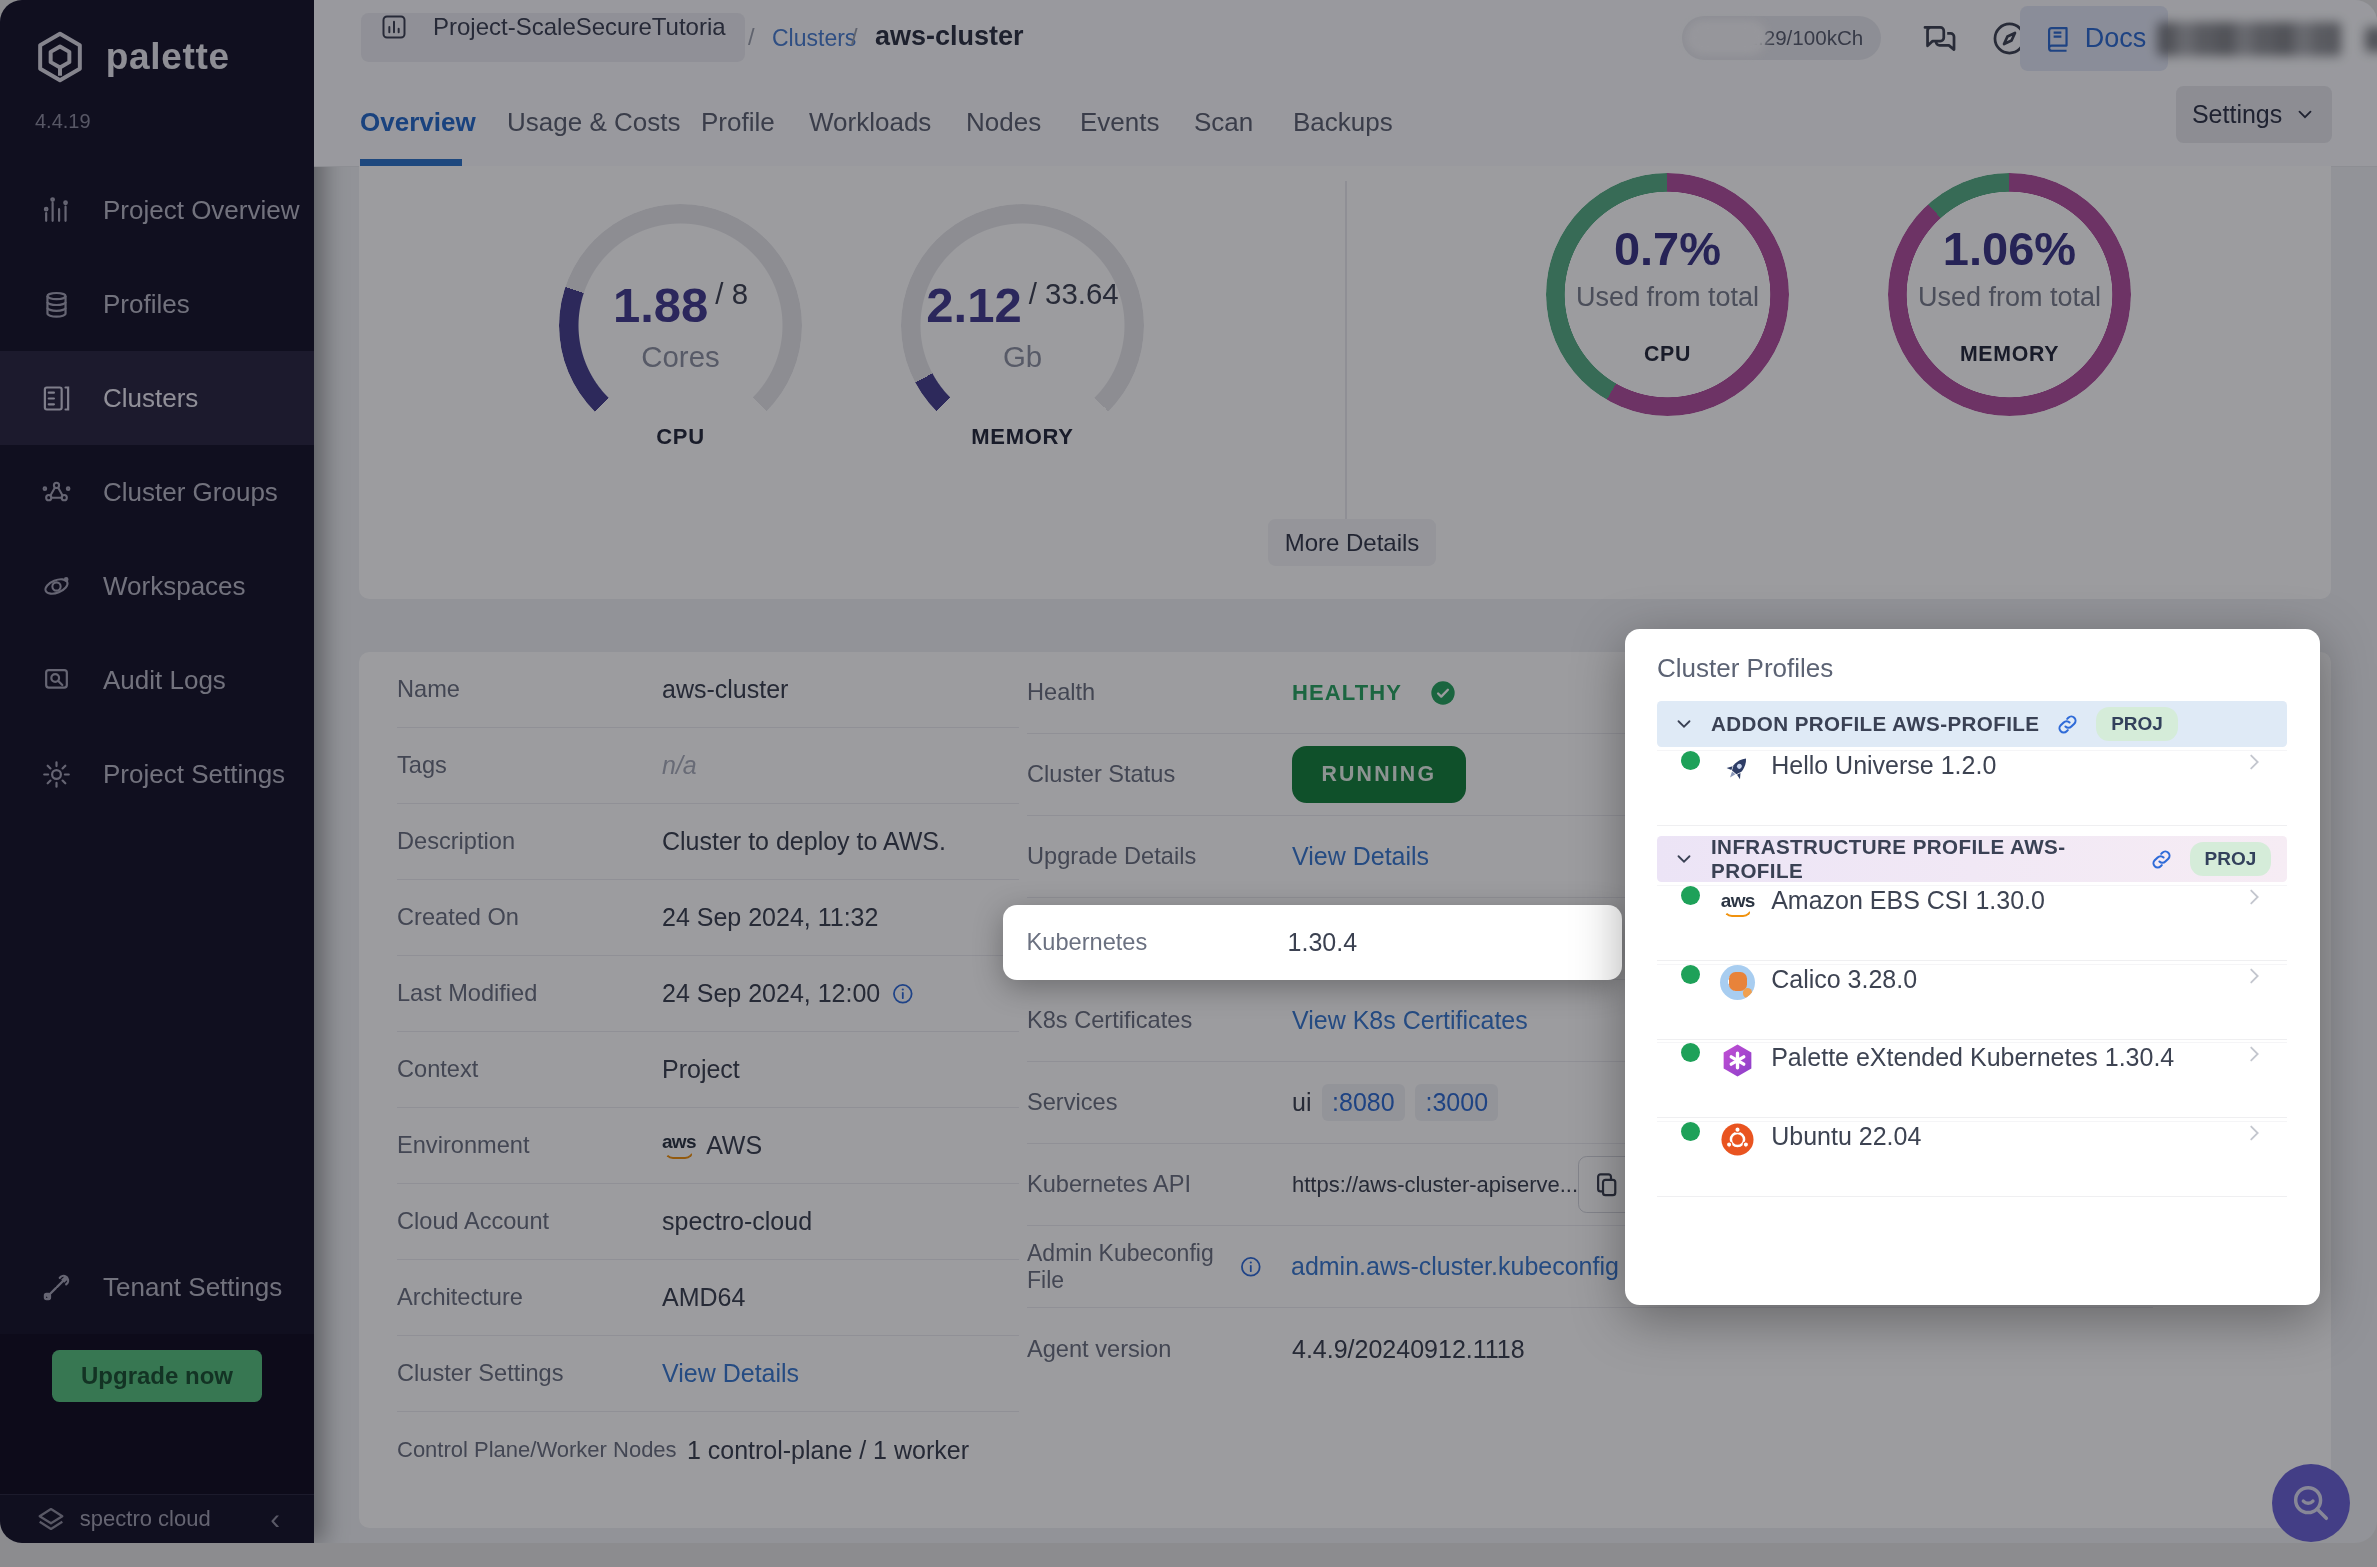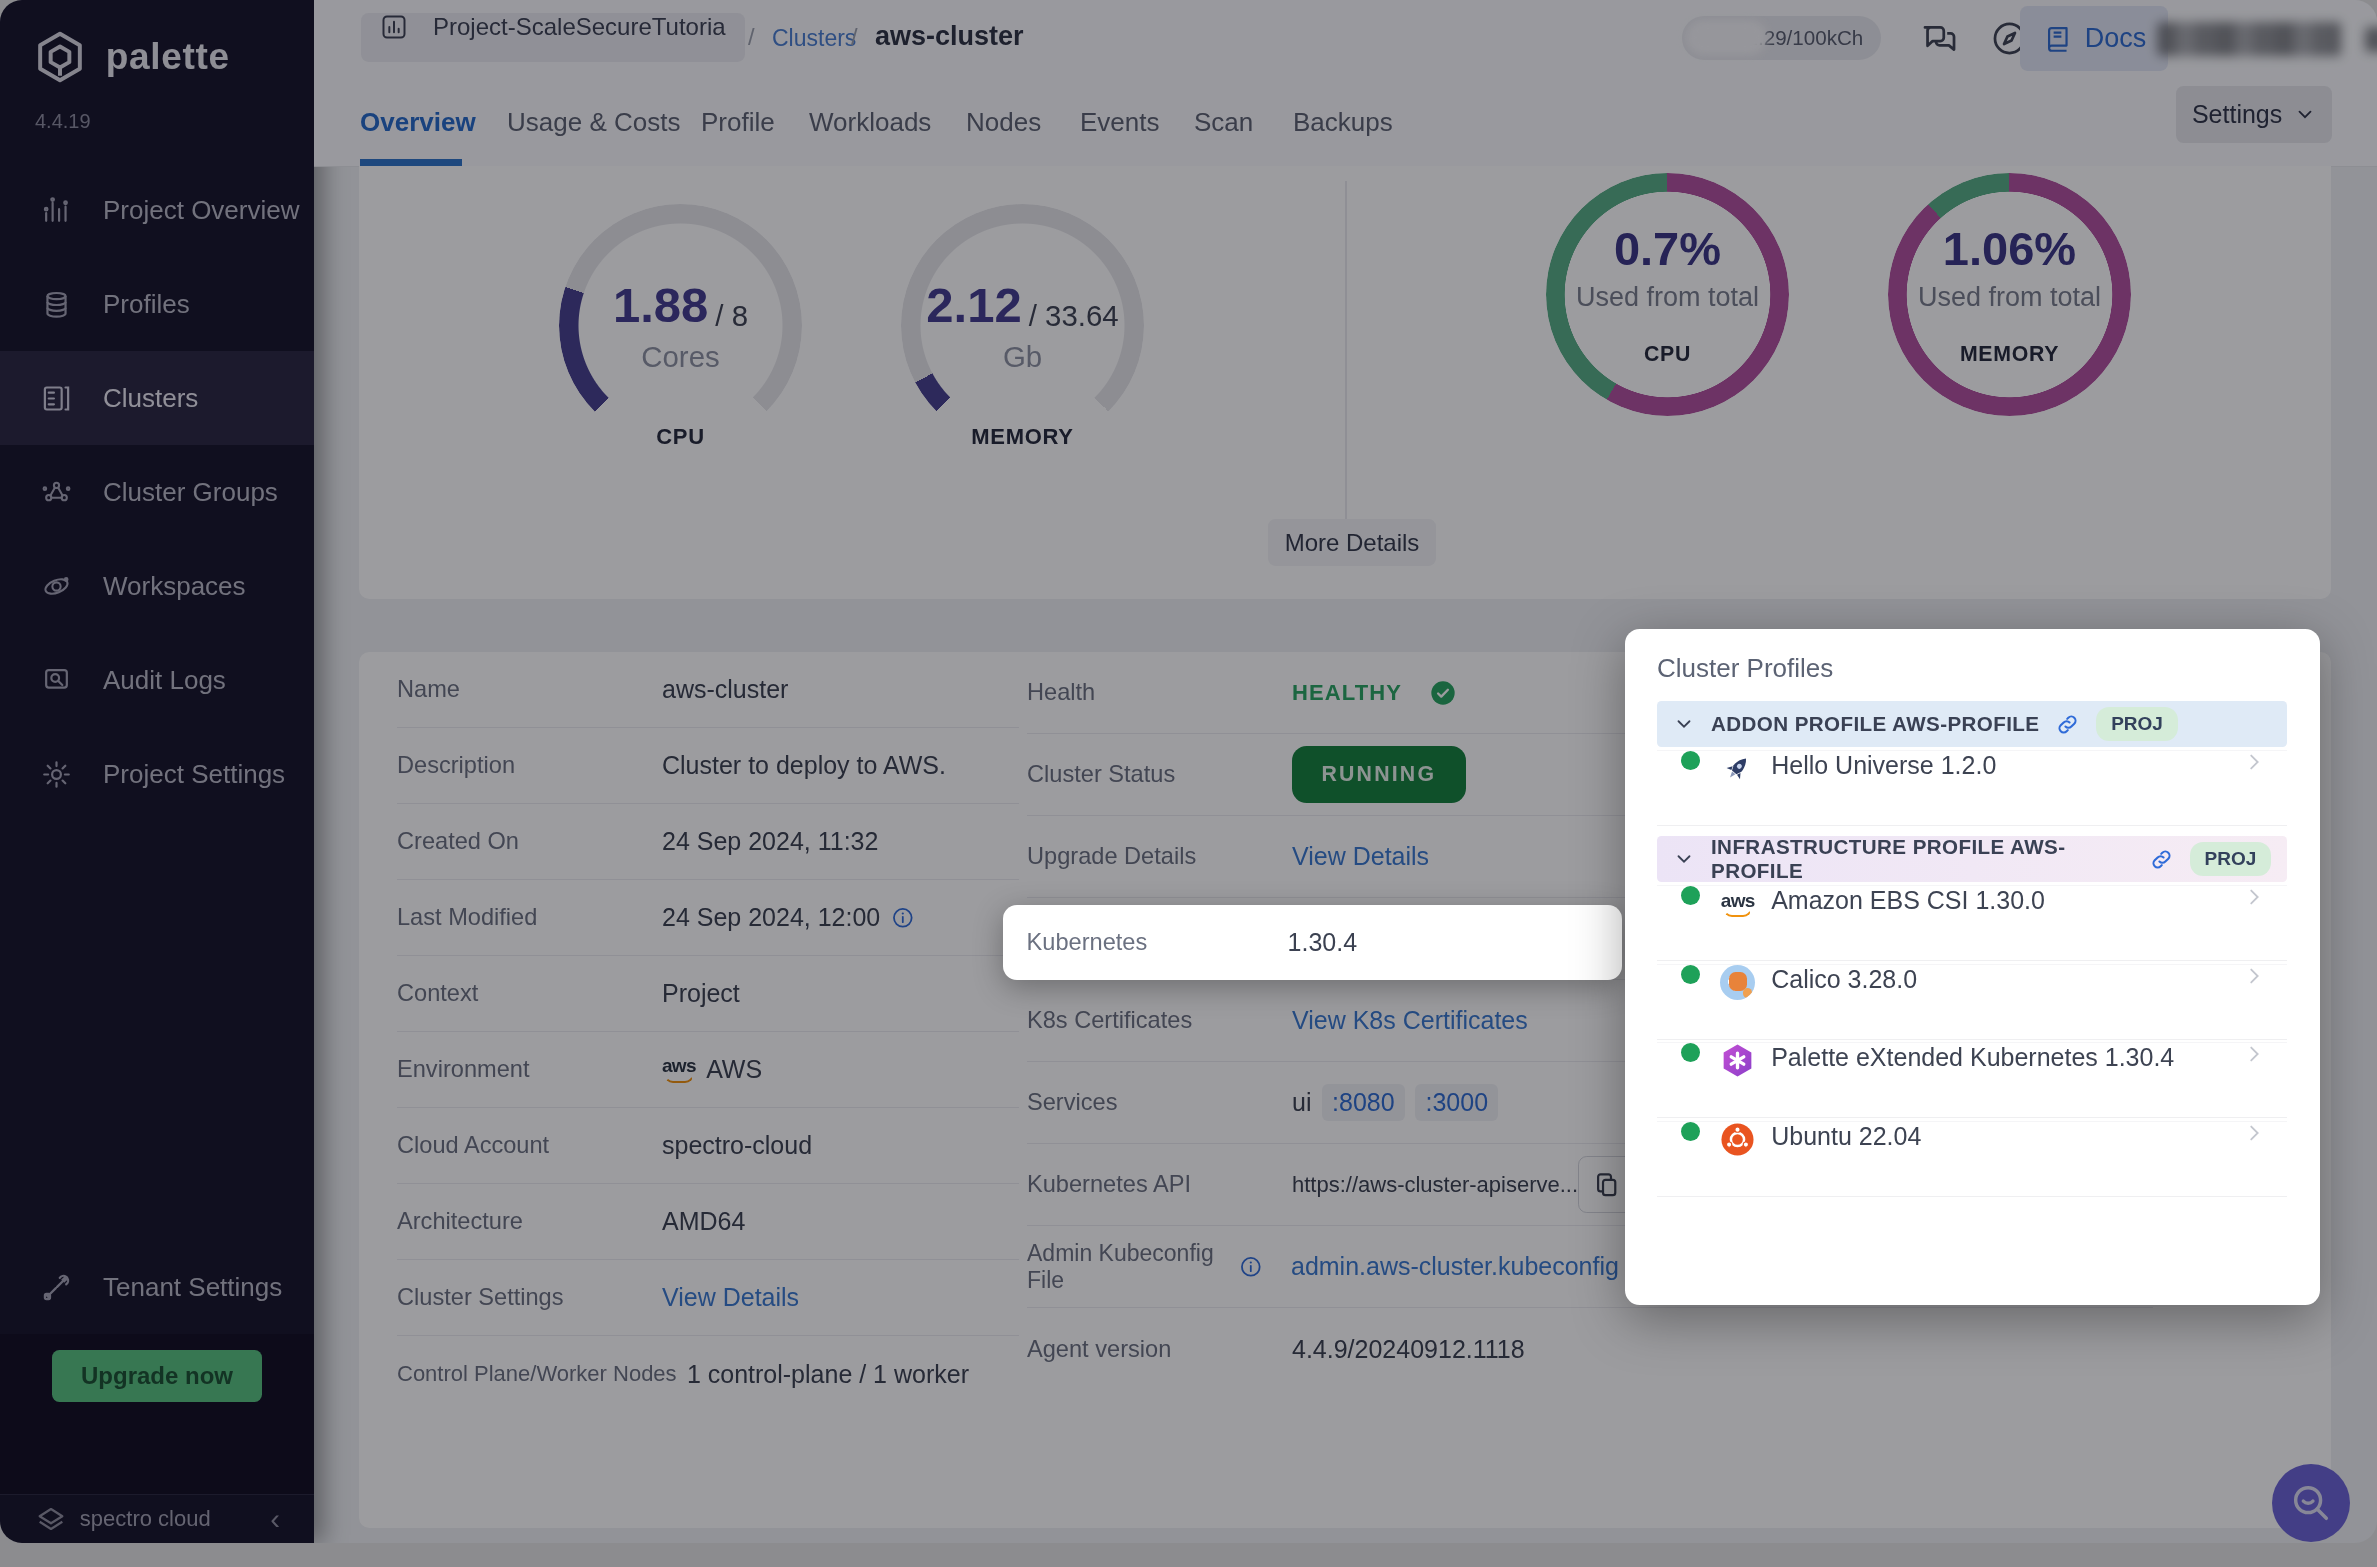--- a/index.html
+++ b/index.html
@@ -74,21 +74,21 @@
   .card{position:absolute;background:#fff;border-radius:10.3px;}
   .card-usage{left:359px;top:166px;width:1972px;height:433px;border-radius:0 0 10.3px 10.3px;}
   .vdivider{position:absolute;left:986px;top:14.7px;width:1.5px;height:346px;background:#e9eaee;}
   .gauge{position:absolute;width:243px;height:243px;}
   .gauge-ring{position:absolute;inset:0;border-radius:50%;
     background:conic-gradient(from 225deg,#46408e 0 calc(var(--frac,0)*270deg),
                #e6e6ea calc(var(--frac,0)*270deg) 270deg,transparent 270deg 360deg);
     -webkit-mask:radial-gradient(closest-side,transparent calc(100% - 20px),#000 calc(100% - 19px));
     mask:radial-gradient(closest-side,transparent calc(100% - 20px),#000 calc(100% - 19px));}
   .g-center{position:absolute;inset:0;display:flex;flex-direction:column;align-items:center;justify-content:center;}
-  .g-valrow{display:flex;align-items:flex-end;gap:7px;}
+  .g-valrow{display:flex;align-items:flex-start;gap:7px;}
   .g-val{font-size:49px;font-weight:700;color:#433d8f;}
   .g-total{font-size:29.4px;color:#3f4454;}
   .g-unit{font-size:29.4px;color:#8d92a2;margin-top:7.4px;}
   .g-label{position:absolute;left:0;right:0;bottom:-2.9px;text-align:center;font-size:22px;font-weight:700;
            color:#262b3c;letter-spacing:0.7px;}
   .donut{position:absolute;width:243px;height:243px;}
   .donut-ring{position:absolute;inset:0;border-radius:50%;
     background:conic-gradient(from 0deg,#b1519e 0 var(--mag,210deg),#57ad85 var(--mag,210deg) 360deg);
     -webkit-mask:radial-gradient(closest-side,transparent calc(100% - 19px),#000 calc(100% - 18.4px));
     mask:radial-gradient(closest-side,transparent calc(100% - 19px),#000 calc(100% - 18.4px));}
@@ -391,20 +391,24 @@
       <button class="more-btn">More Details</button>
     </section>
 
     <section class="card card-details">
       <div class="col-left">
         <div class="drow">
           <span class="dlabel">Name</span>
           <span class="dvalue">aws-cluster</span>
         </div>
         <div class="drow">
+          <span class="dlabel">Tags</span>
+          <span class="dvalue na">n/a</span>
+        </div>
+        <div class="drow">
           <span class="dlabel">Description</span>
           <span class="dvalue">Cluster to deploy to AWS.</span>
         </div>
         <div class="drow">
           <span class="dlabel">Created On</span>
           <span class="dvalue">24 Sep 2024, 11:32</span>
         </div>
         <div class="drow">
           <span class="dlabel">Last Modified</span>
           <span class="dvalue">

